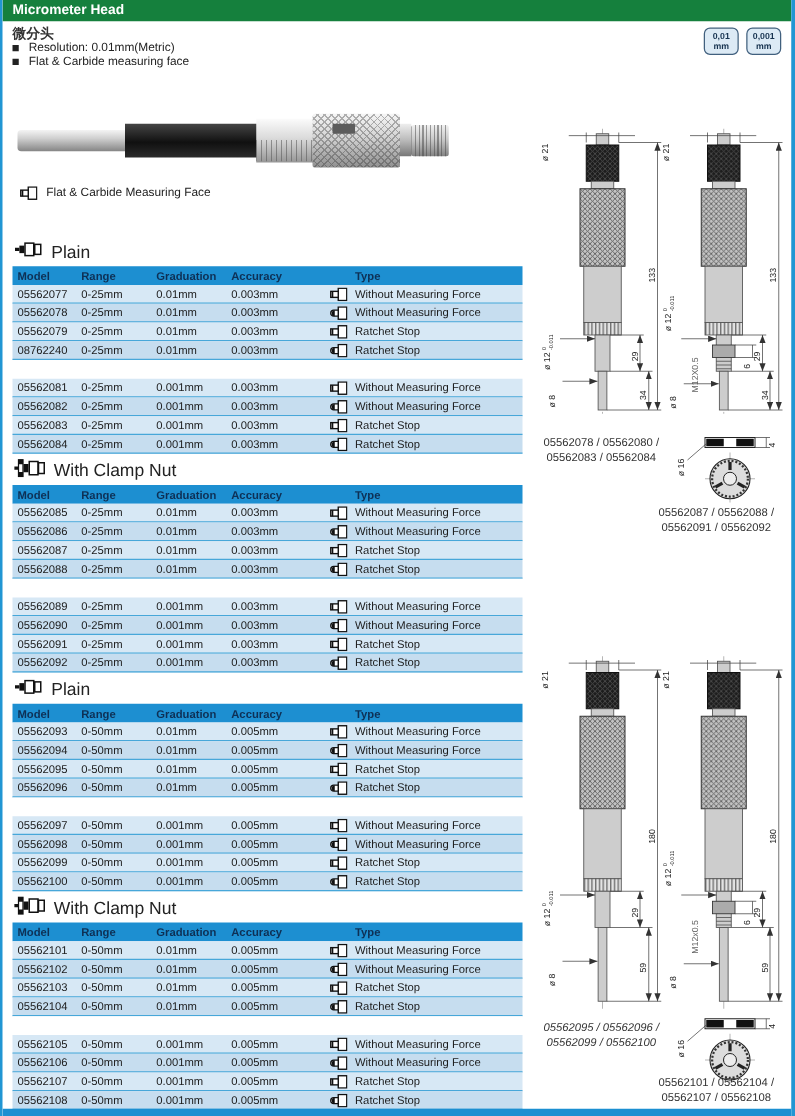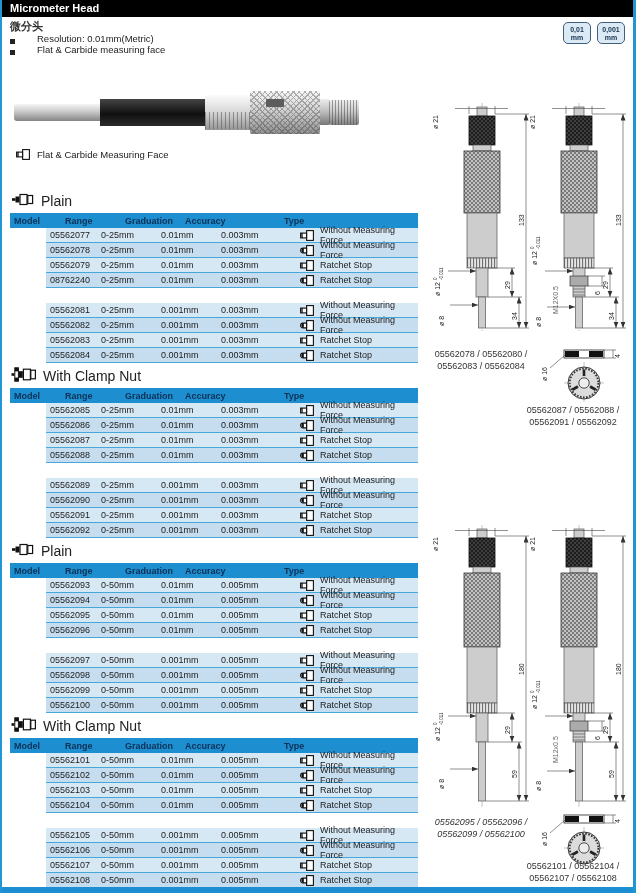--- a/index.html
+++ b/index.html
@@ -1,24 +1,24 @@
 <!DOCTYPE html>
 <html><head>
 <meta charset="utf-8">
 <style>
   html,body{margin:0;padding:0;background:#e9e9e9;}
   .page{position:relative;width:636px;height:893px;background:#fff;overflow:hidden;
         font-family:"Liberation Sans",sans-serif;color:#222;
         border-left:2px solid #2196d3;border-right:3px solid #2196d3;box-sizing:border-box;}
-  .titlebar{position:absolute;left:0;top:0;right:0;height:17px;background:#000000;
+  .titlebar{position:absolute;left:0;top:0;right:0;height:17px;background:#15803d;
             color:#fff;font-size:11px;font-weight:bold;line-height:17px;padding-left:8px;box-sizing:border-box;}
   .bottombar{position:absolute;left:0;right:0;bottom:0;height:6px;background:#1b8fd1;}
   .subtitle{position:absolute;left:8px;top:19px;font-size:11px;color:#333;font-weight:bold;}
   .bullets{position:absolute;left:8px;top:33px;}
-  .bullet{display:flex;align-items:flex-end;gap:22px;font-size:9.5px;color:#222;line-height:11px;}
+  .bullet{display:flex;align-items:center;gap:8px;font-size:9.5px;color:#222;line-height:11px;}
   .sq{width:5px;height:5px;background:#222;display:inline-block;flex:0 0 auto;}
   .badges{position:absolute;top:22px;right:8px;display:flex;gap:6px;}
   .badge{width:28px;height:22px;border:1.5px solid #41607e;border-radius:5px;background:#dceaf5;
          color:#16324f;font-size:7px;font-weight:bold;text-align:center;padding-top:3px;box-sizing:border-box;line-height:8px;}
   
   .photo{position:absolute;left:10px;top:84px;width:350px;height:58px;}
   .photo div{position:absolute;}
   .rod{left:2px;top:20px;width:92px;height:17px;border-radius:3px 0 0 3px;
        background:linear-gradient(#f4f4f4,#cfcfcf 40%,#858585);}
   .sleeveB{left:88px;top:15px;width:108px;height:27px;background:linear-gradient(#454545,#101010 55%,#2b2b2b);}
@@ -38,21 +38,21 @@
        background:repeating-linear-gradient(90deg,#444 0 1px,transparent 1px 3px);}
   
   .legend{position:absolute;left:12px;top:146px;}
   .legend-row{display:flex;align-items:center;gap:7px;height:17px;font-size:9.5px;color:#222;}
   
   .sections{position:absolute;left:8px;top:188px;width:408px;}
   .sec-heading{height:25px;display:flex;align-items:center;gap:6px;font-size:14px;color:#222;padding-left:1px;box-sizing:border-box;}
   .thead{height:15px;background:#1d8fd1;display:flex;align-items:center;color:#0e3055;
          font-weight:bold;font-size:9px;padding-left:4px;box-sizing:border-box;}
   .trow{height:15px;display:flex;align-items:center;font-size:9px;color:#1c1c1c;
-        padding-left:4px;box-sizing:border-box;border-bottom:1px solid #47a7d9;margin-left:36px;}
+        padding-left:4px;box-sizing:border-box;border-bottom:1px solid #47a7d9;}
   .tgroup .trow:nth-child(odd){background:#d7e8f5;}
   .tgroup .trow:nth-child(even){background:#c6ddef;}
   .tgap{height:15px;background:#fff;}
   .c-model{width:51px;}
   .c-range{width:60px;}
   .c-grad{width:60px;}
   .c-acc{width:77px;}
   .c-type{flex:1;display:flex;align-items:center;gap:6px;}
   .thead .c-type{padding-left:22px;box-sizing:border-box;}
   .face-icon{display:inline-flex;width:16px;justify-content:center;}

